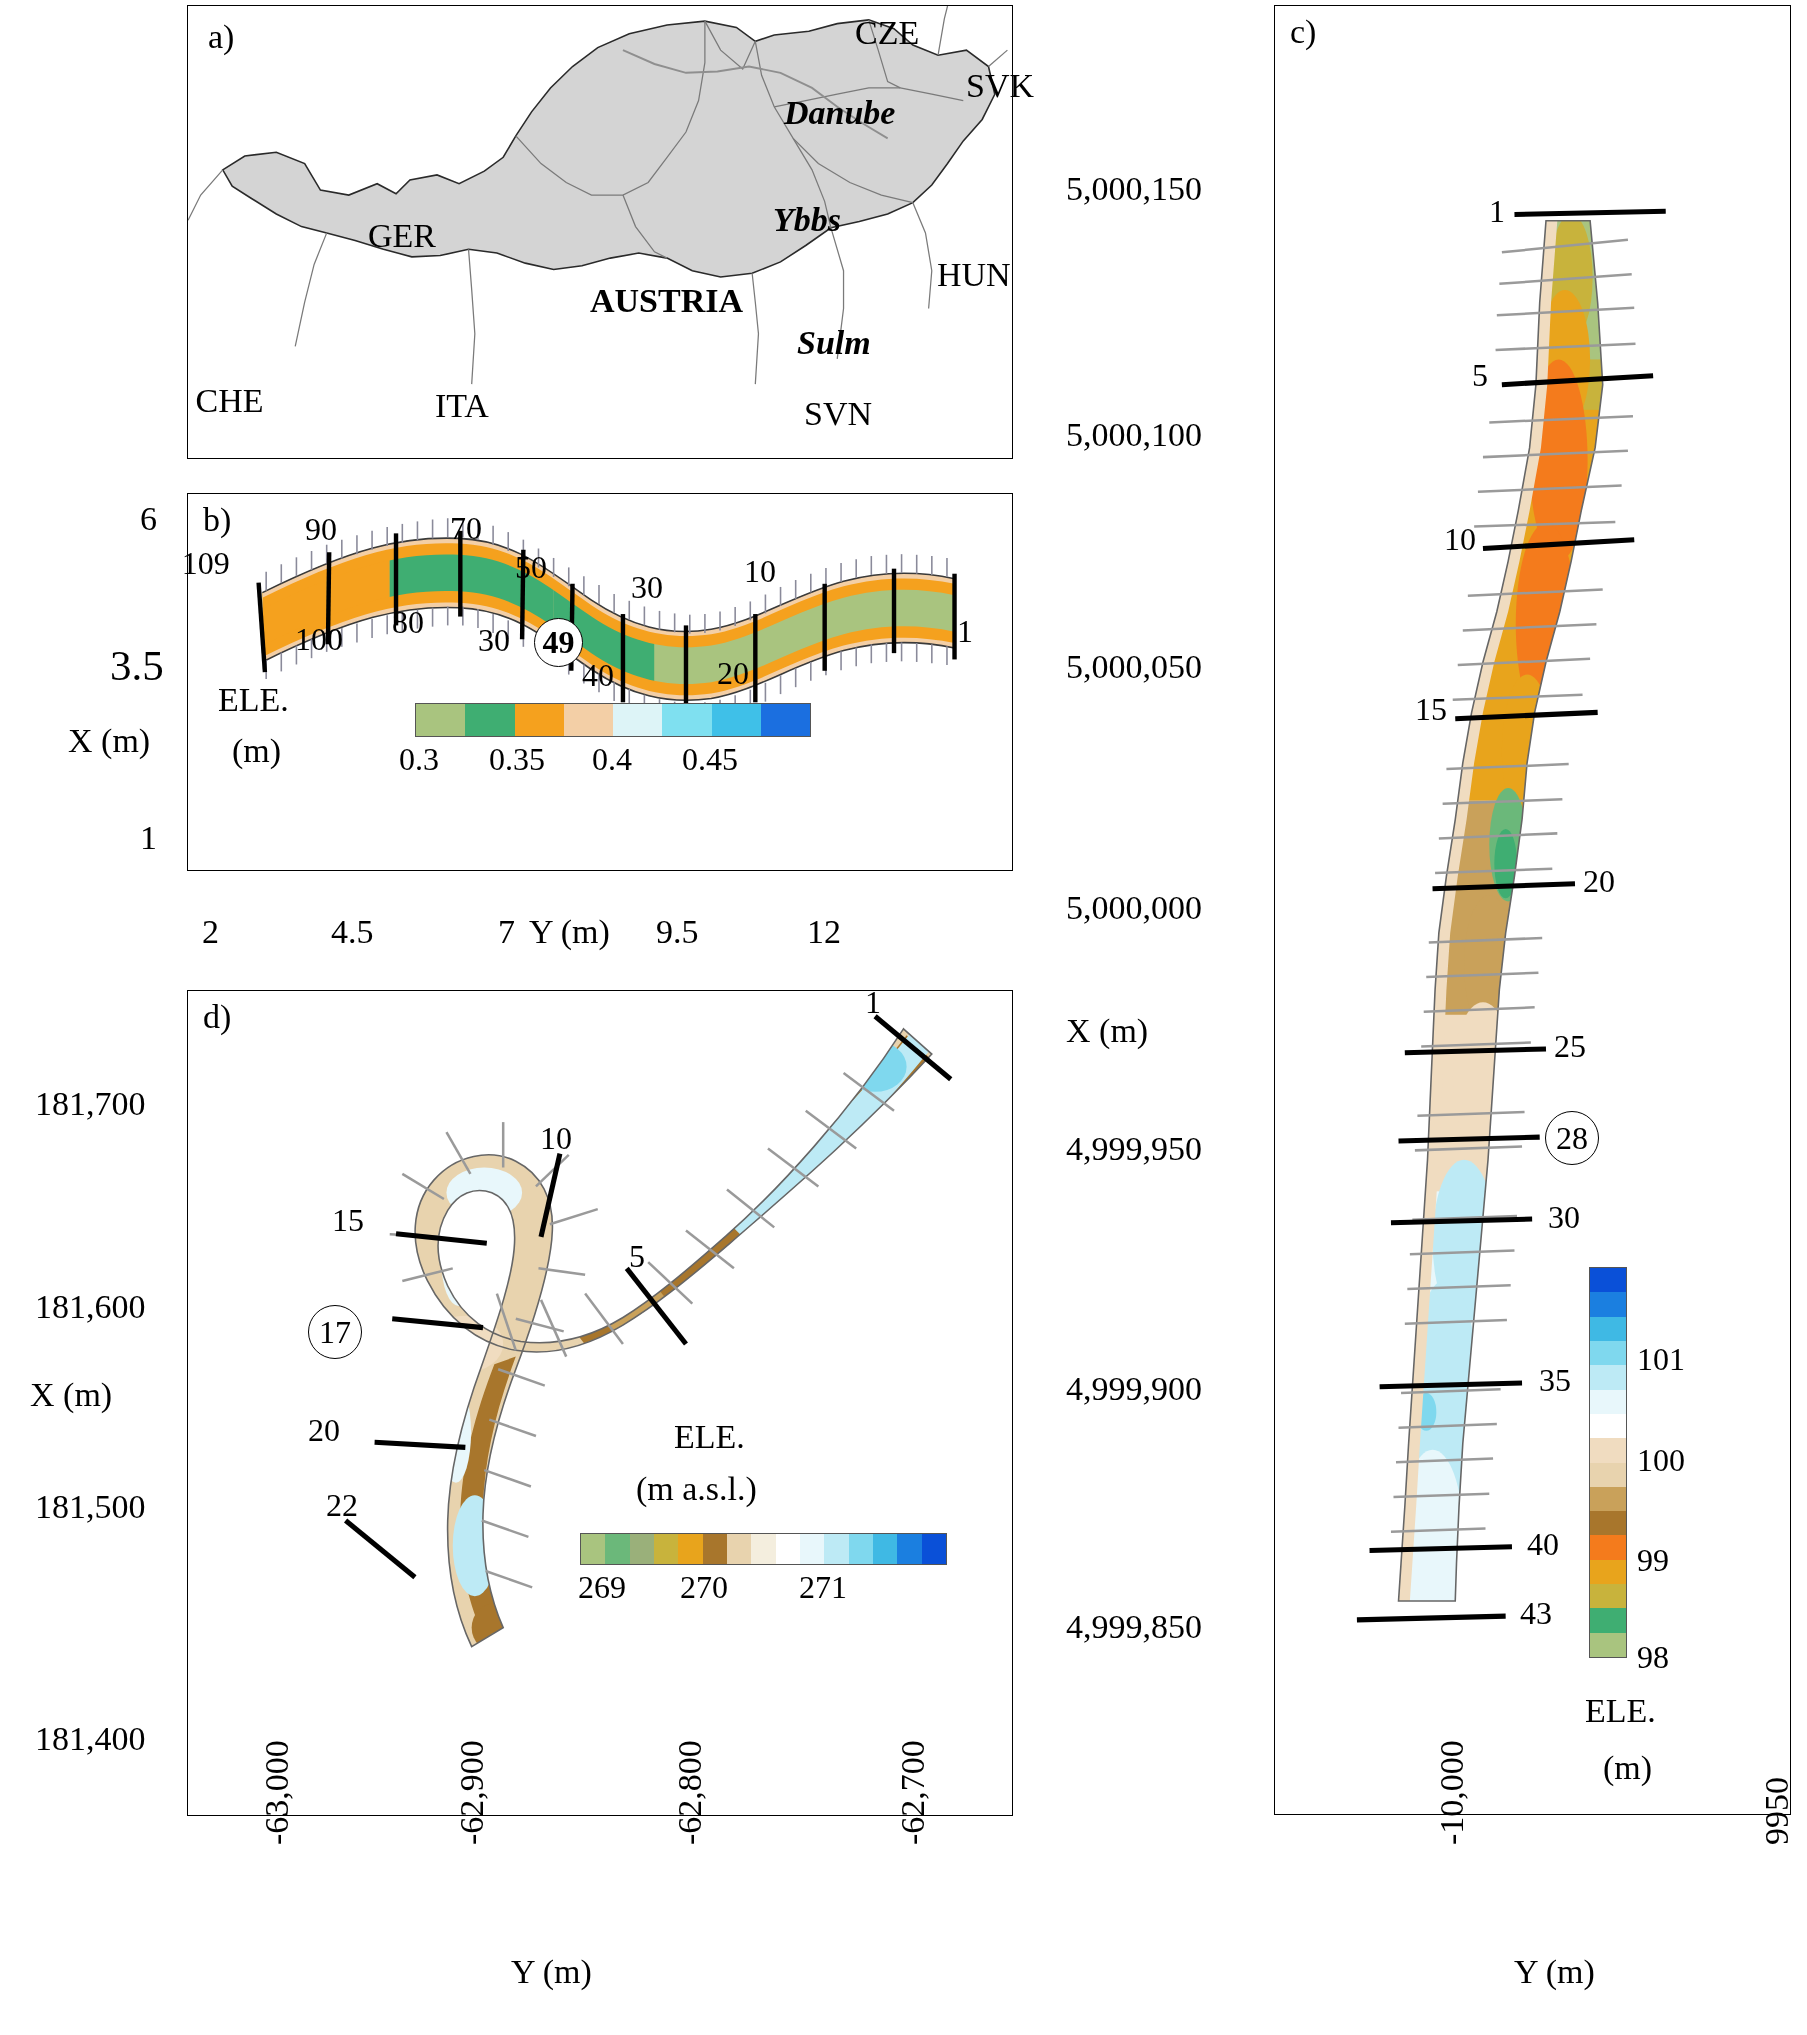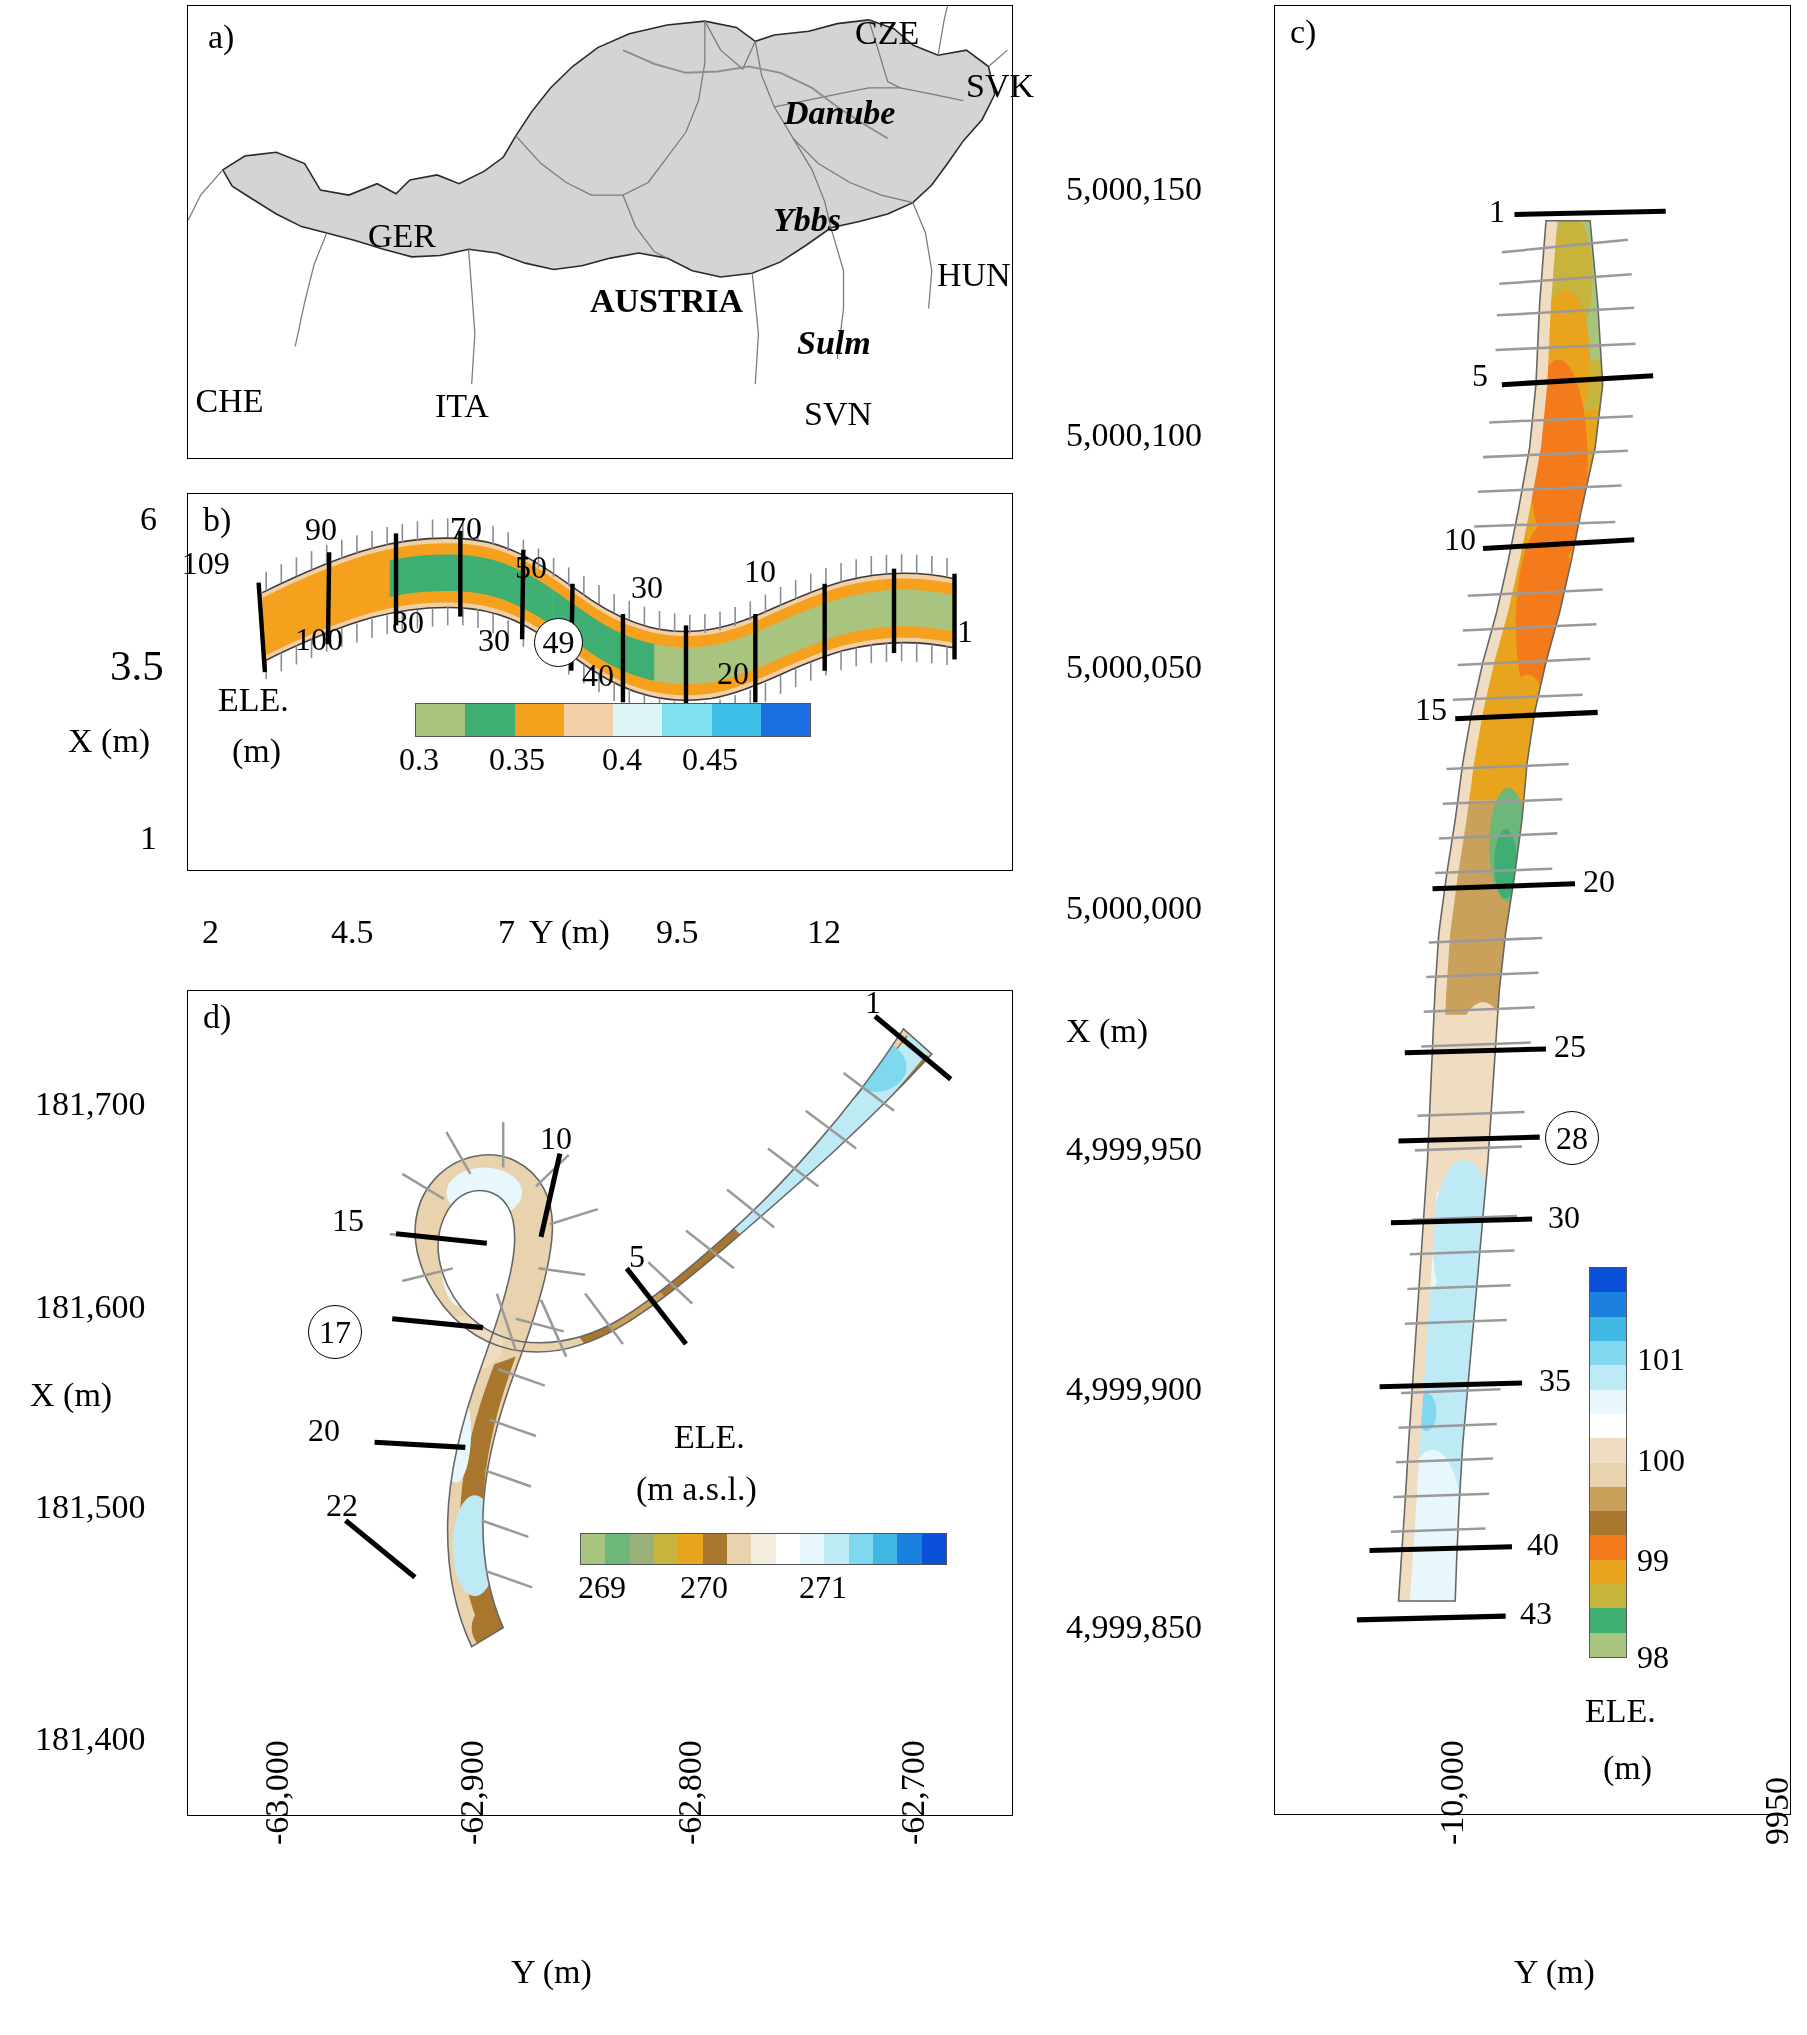--- a/index.html
+++ b/index.html
@@ -277,39 +277,39 @@
   <div class="lbl" style="left:262px; top:17.7px; font-size:32px;">70</div>
   <div class="lbl" style="left:327px; top:57px; font-size:32px;">50</div>
   <div class="lbl" style="left:443px; top:77px; font-size:32px;">30</div>
   <div class="lbl" style="left:556px; top:61px; font-size:32px;">10</div>
   <div class="lbl" style="left:769px; top:121px; font-size:32px;">1</div>
   <div class="lbl" style="left:107px; top:129px; font-size:32px;">100</div>
   <div class="lbl" style="left:204px; top:112px; font-size:32px;">80</div>
   <div class="lbl" style="left:290px; top:130px; font-size:32px;">30</div>
   <div class="lbl" style="left:394px; top:165px; font-size:32px;">40</div>
   <div class="lbl" style="left:529px; top:163px; font-size:32px;">20</div>
-  <div class="circle-lbl" style="left:346px; top:124px; width:47px; height:47px; font-size:32px;">
+  <div class="circle-lbl" style="left:346px; top:124px; width:47px; height:47px; font-size:32px;font-weight:bold;">
     <span>49</span>
   </div>
 
   <div class="lbl" style="left:30px; top:189px; font-size:34px;">ELE.</div>
   <div class="lbl" style="left:44px; top:240px; font-size:34px;">(m)</div>
   <div class="cbar" style="left:227px; top:209px; width:396px; height:34px;">
     <div style="background:#a9c47f"></div>
       <div style="background:#3fae72"></div>
     <div style="background:#f5a11e"></div>
       <div style="background:#f3cfa6"></div>
     <div style="background:#ddf4f7"></div>
       <div style="background:#7fe0f0"></div>
     <div style="background:#3fc0e8"></div>
       <div style="background:#1b6fe0"></div>
   </div>
   <div class="lbl" style="left:211px; top:249px; font-size:32px;">0.3</div>
   <div class="lbl" style="left:301px; top:249px; font-size:32px;">0.35</div>
-  <div class="lbl" style="left:414px; top:249px; font-size:32px;">0.4</div>
+  <div class="lbl" style="left:404px; top:249px; font-size:32px;">0.4</div>
   <div class="lbl" style="left:494px; top:249px; font-size:32px;">0.45</div>
 </div>
 
 <div class="lbl" style="left:140px; top:502px; font-size:34px;">6</div>
 <div class="lbl" style="left:110px; top:644px; font-size:43px;">3.5</div>
 <div class="lbl" style="left:140px; top:821px; font-size:34px;">1</div>
 <div class="lbl" style="left:68px; top:724px; font-size:34px;">X (m)</div>
 <div class="lbl" style="left:202px; top:915px; font-size:34px;">2</div>
 <div class="lbl" style="left:331px; top:915px; font-size:34px;">4.5</div>
 <div class="lbl" style="left:498px; top:915px; font-size:34px;">7</div>

